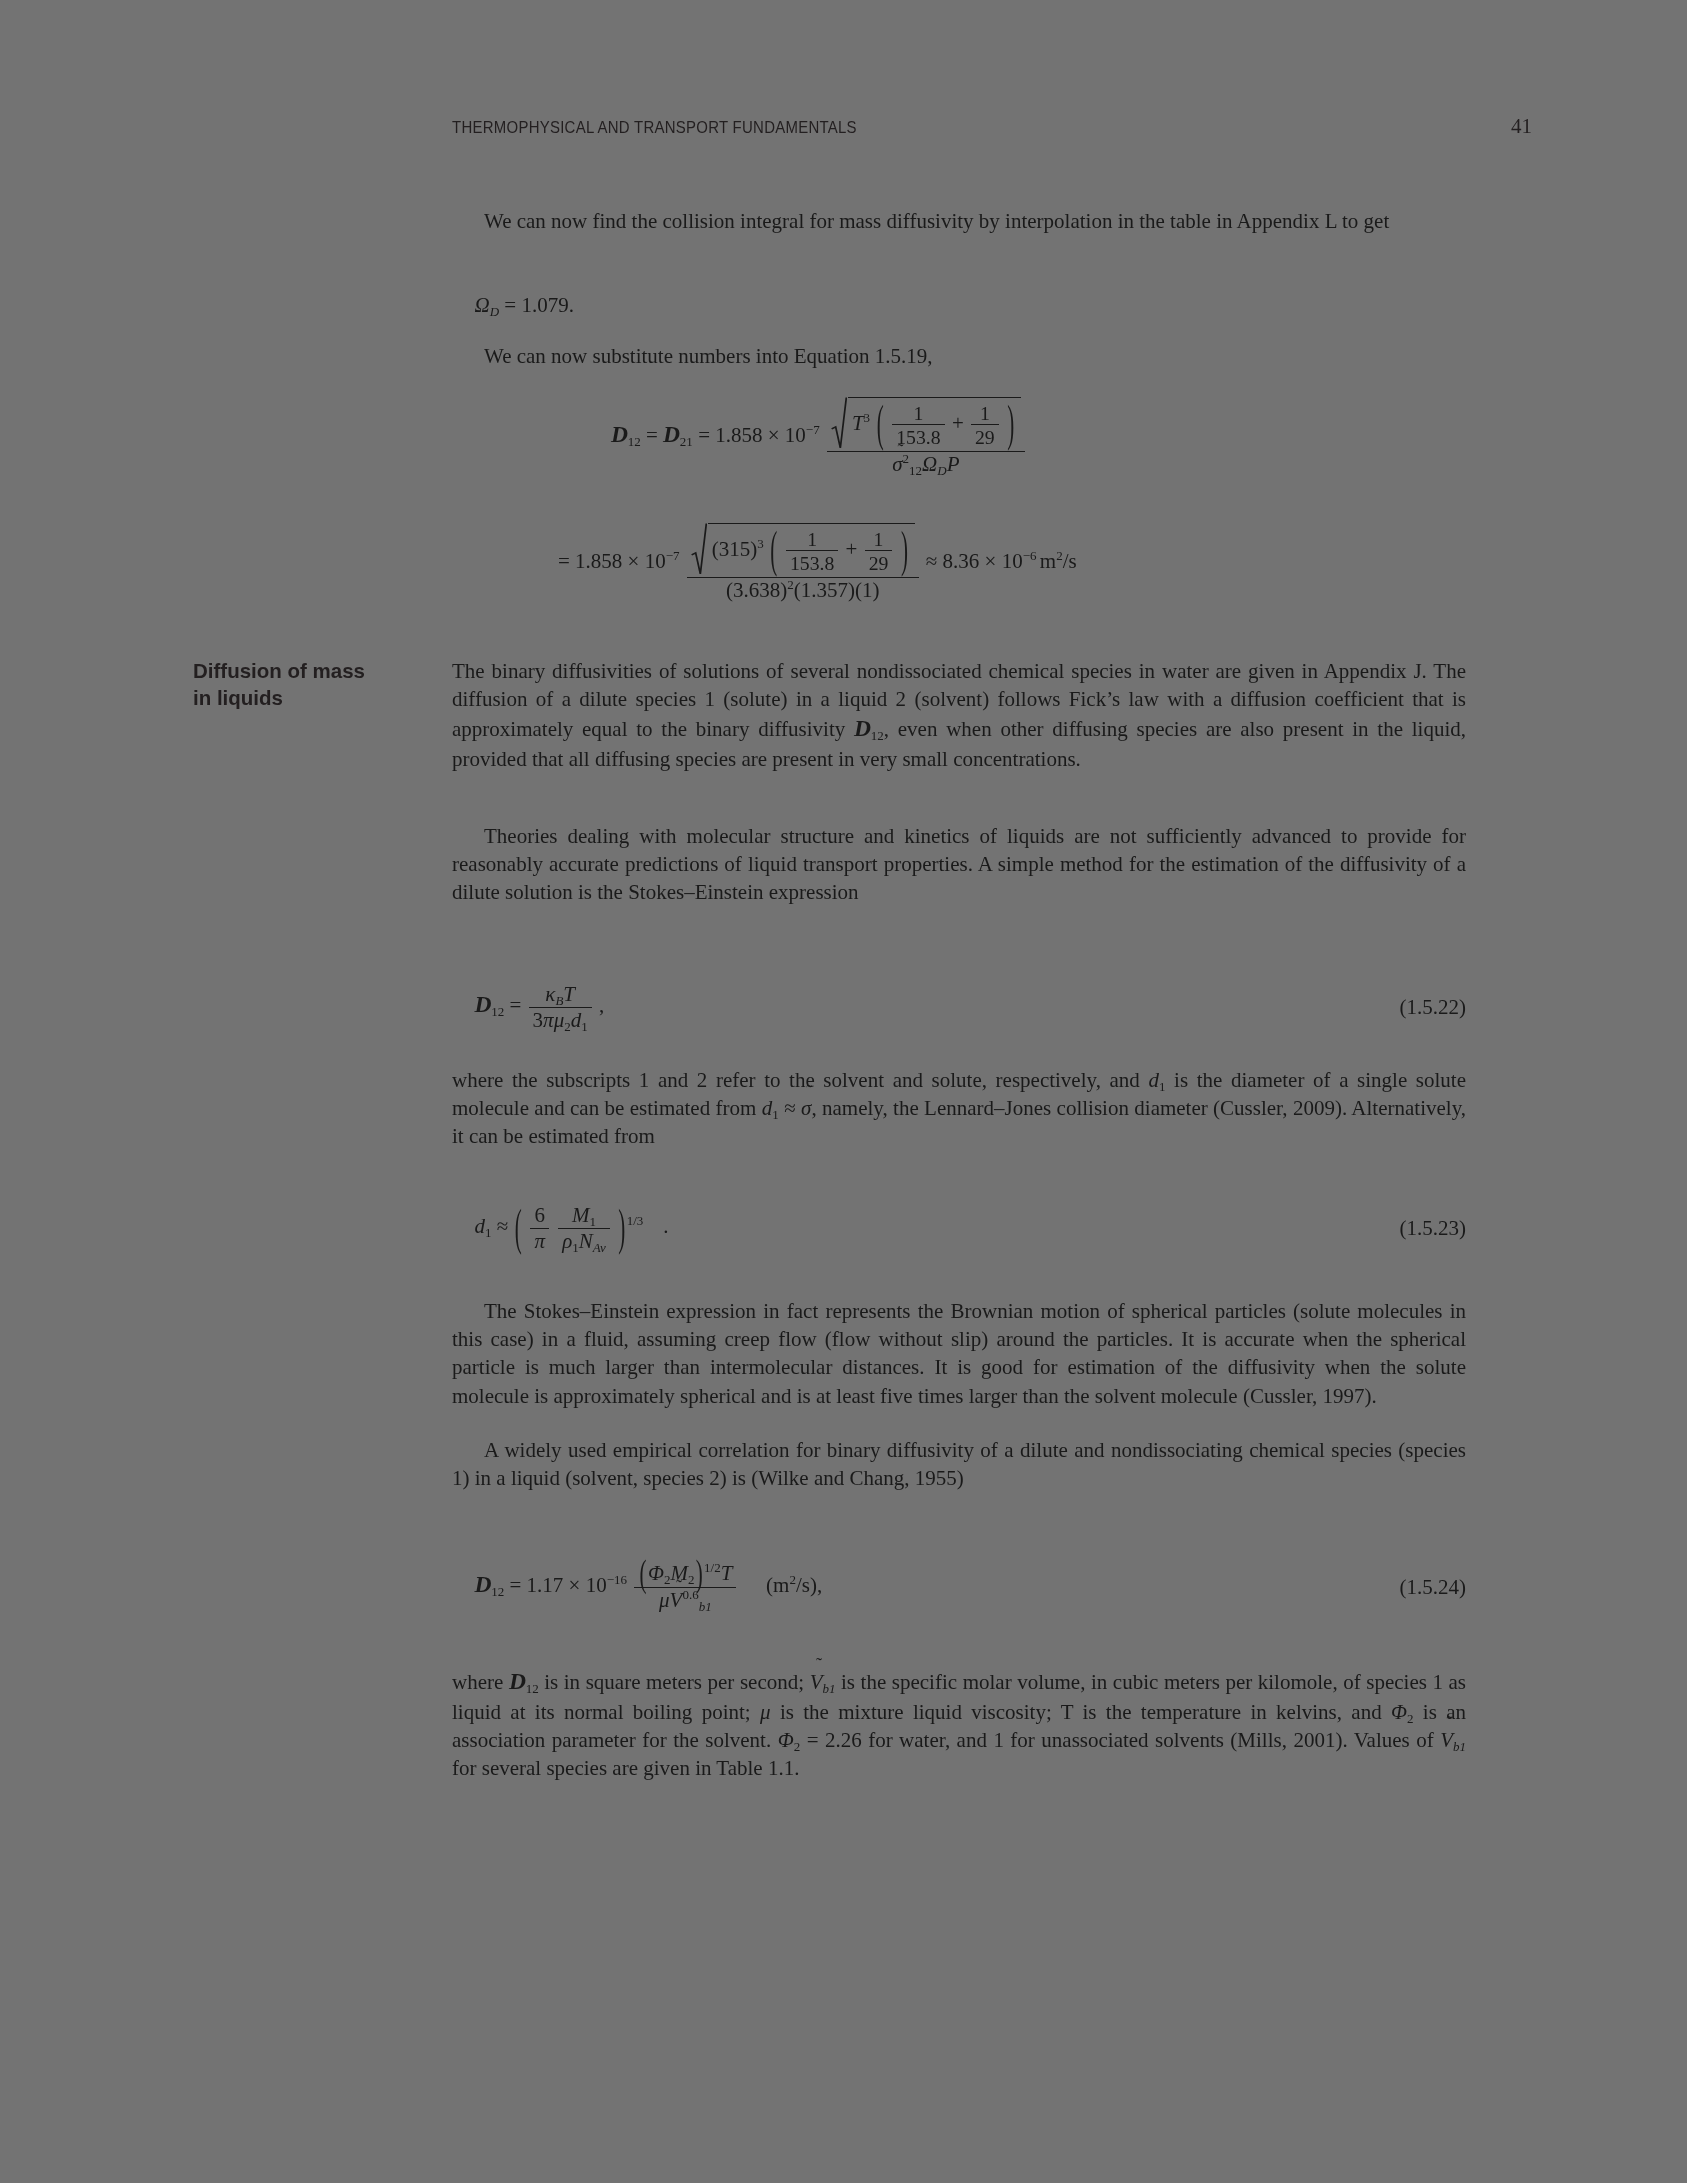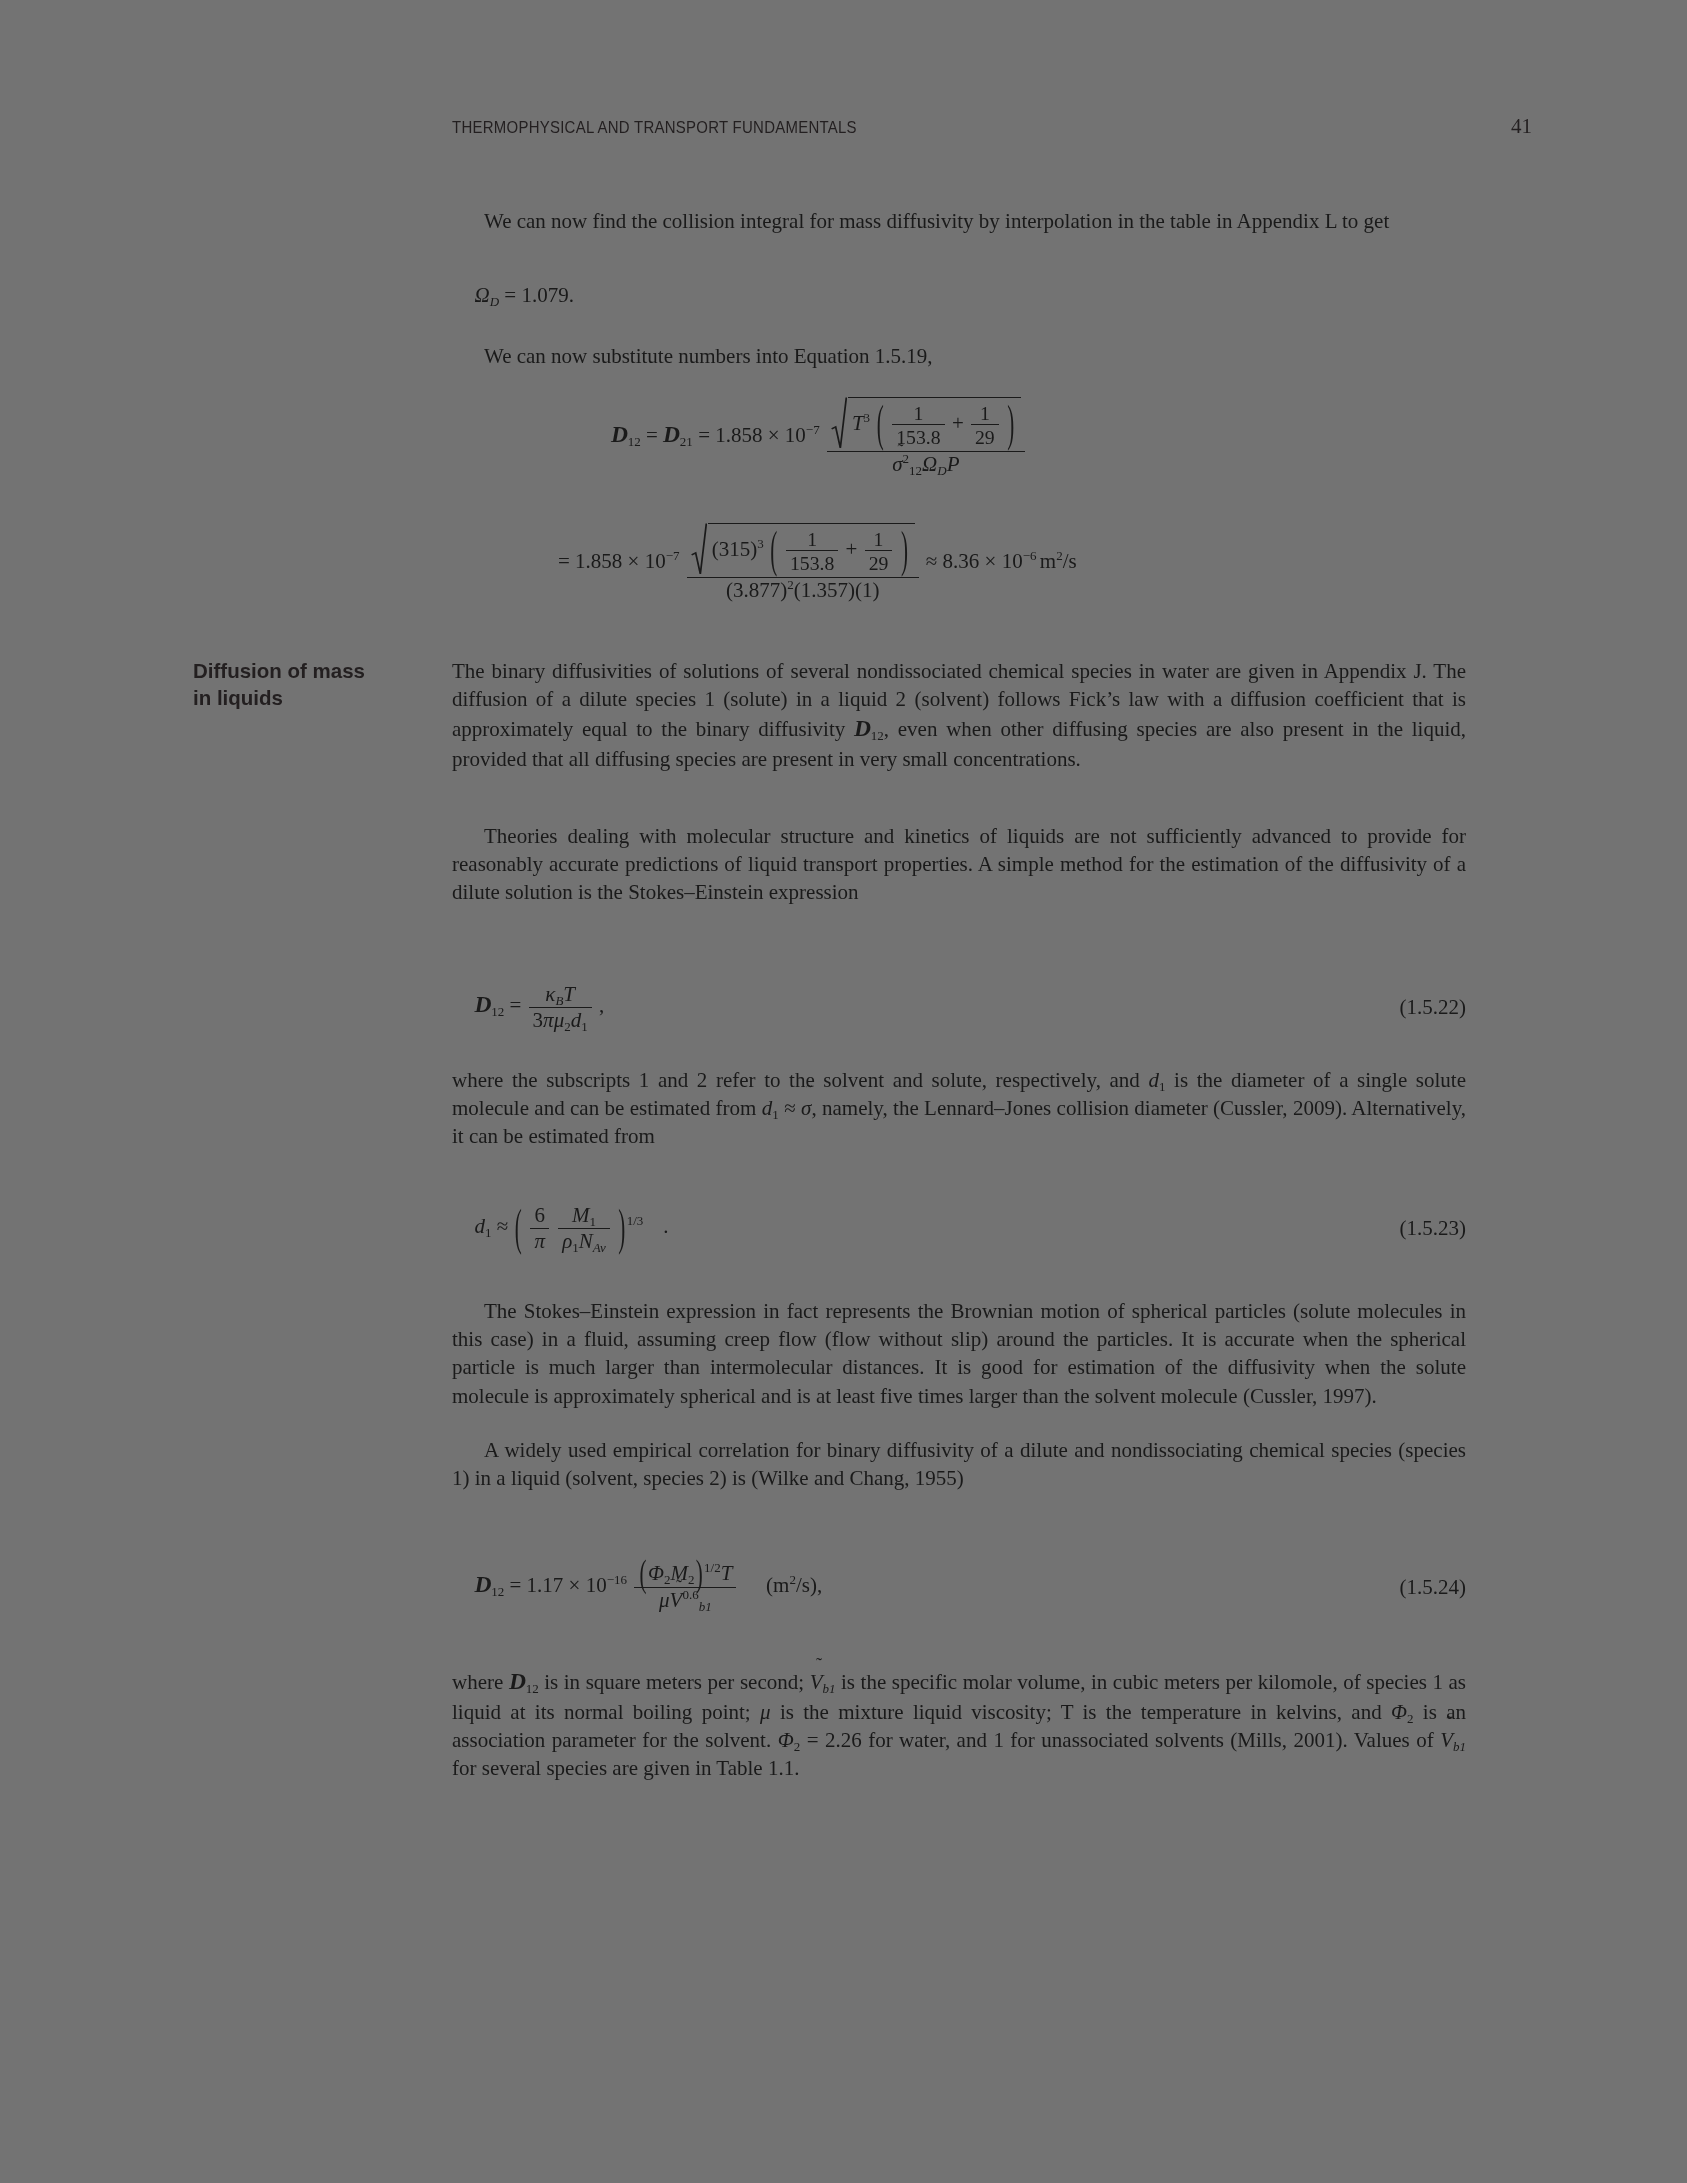--- a/index.html
+++ b/index.html
@@ -171,21 +171,21 @@
   <div class="runhead">
     <div class="runhead-title">THERMOPHYSICAL AND TRANSPORT FUNDAMENTALS</div>
     <div class="runhead-folio">41</div>
   </div>
 
   <div class="blk" style="top:207px;">
     <p class="body indent">We can now find the collision integral for mass diffusivity by interpolation in the table in Appendix L to get</p>
   </div>
 
   <div class="blk" style="top:283px;">
-    <div class="math" style="padding-left:22.5px;">
+    <div class="math" style="padding-left:22.5px;margin-top:10px;">
       <span class="mi">Ω</span><sub class="it-sub">D</sub>
       <span>=</span>
       <span class="mn">1.079</span><span>.</span>
     </div>
   </div>
 
   <div class="blk" style="top:342px;">
     <p class="body indent">We can now substitute numbers into Equation 1.5.19,</p>
   </div>
 
@@ -255,21 +255,21 @@
               <span>+</span>
               <span class="frac tight">
                 <span class="num">1</span>
                 <span class="den">29</span>
               </span>
               <span class="paren">)</span>
             </span>
           </span>
         </span>
         <span class="den">
-          <span class="mn">(3.877)</span><sup>2</sup><span class="mn">(1.357)</span><span class="mn">(1)</span>
+          <span class="mn">(3.638)</span><sup>2</sup><span class="mn">(1.357)</span><span class="mn">(1)</span>
         </span>
       </span>
 
       <span>≈</span>
       <span class="mn">8.36</span>
       <span>×</span>
       <span class="mn">10</span><sup>−6</sup><span class="mn" style="margin-left:3.3px;">m</span><sup>2</sup><span>/</span><span class="mn">s</span>
     </div>
   </div>
 

